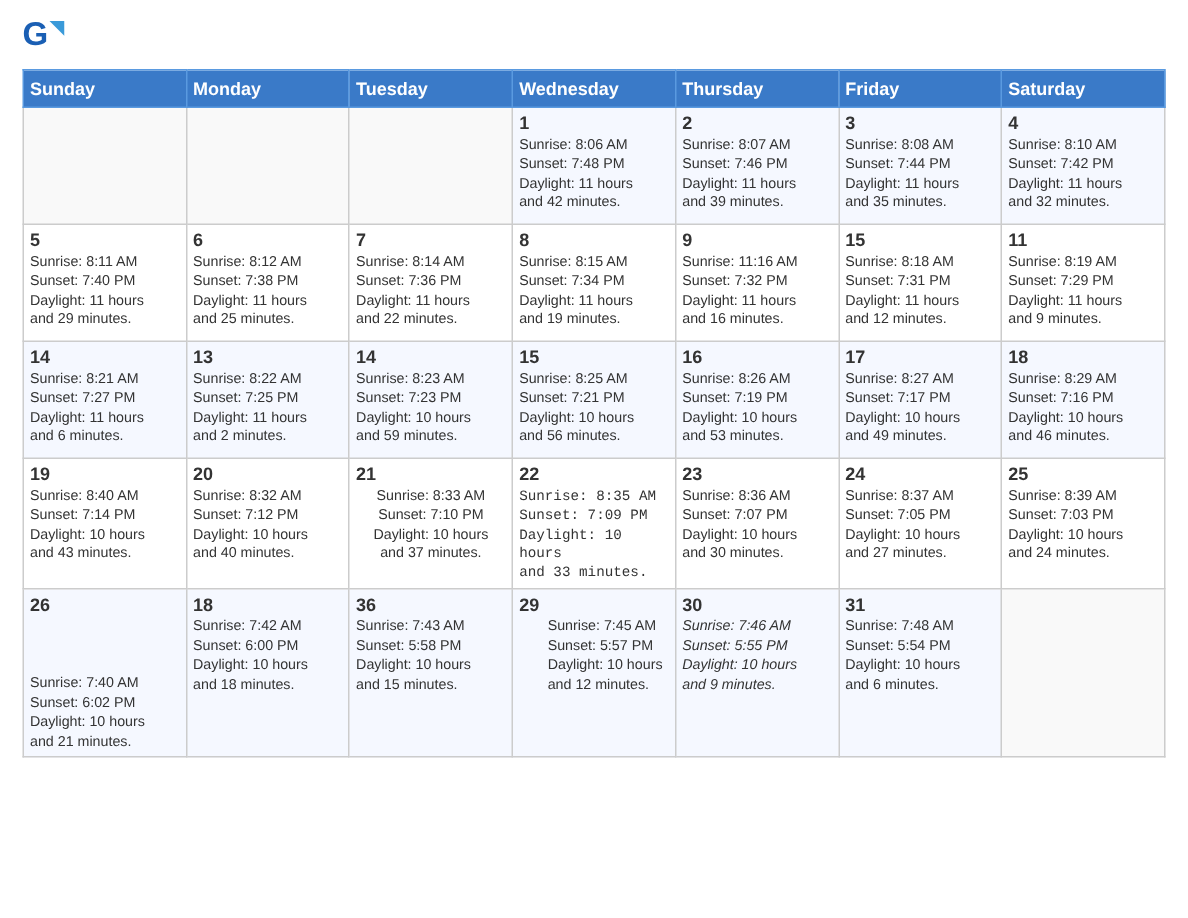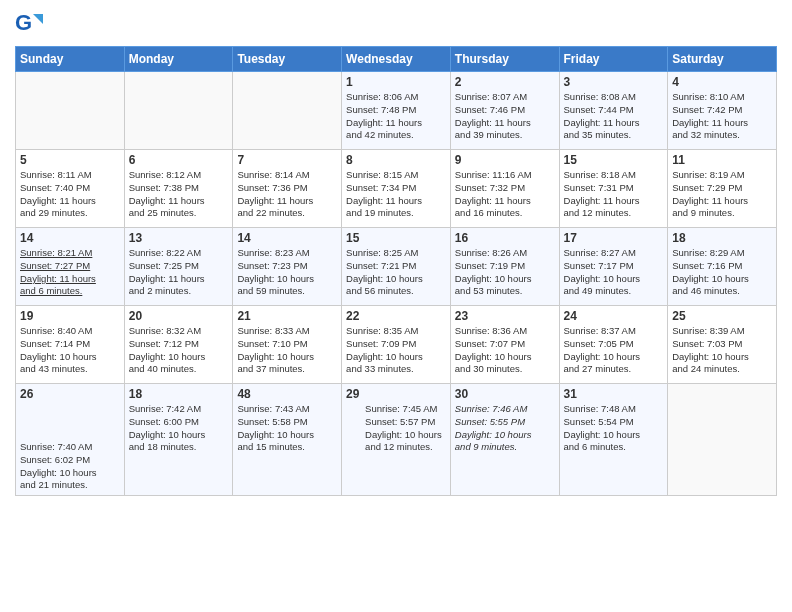--- a/index.html
+++ b/index.html
@@ -200,21 +200,21 @@
             <span class="day-number">11</span>
             <div class="day-info" style="white-space: pre-line;">Sunrise: 8:19 AM
 Sunset: 7:29 PM
 Daylight: 11 hours
 and 9 minutes.</div>
           </td>
         </tr>
         <tr>
           <td>
             <span class="day-number">14</span>
-            <div class="day-info" style="white-space: pre-line; text-decoration: underline;">Sunrise: 8:21 AM
+            <div class="day-info" style="white-space: pre-line;">Sunrise: 8:21 AM
 Sunset: 7:27 PM
 Daylight: 11 hours
 and 6 minutes.</div>
           </td>
           <td>
             <span class="day-number">13</span>
             <div class="day-info" style="white-space: pre-line;">Sunrise: 8:22 AM
 Sunset: 7:25 PM
 Daylight: 11 hours
 and 2 minutes.</div>
@@ -265,28 +265,28 @@
           </td>
           <td>
             <span class="day-number">20</span>
             <div class="day-info" style="white-space: pre-line;">Sunrise: 8:32 AM
 Sunset: 7:12 PM
 Daylight: 10 hours
 and 40 minutes.</div>
           </td>
           <td>
             <span class="day-number">21</span>
-            <div class="day-info" style="white-space: pre-line;">Sunrise: 8:33 AM
+            <div class="day-info" style="white-space: pre-line; text-align: center;">Sunrise: 8:33 AM
 Sunset: 7:10 PM
 Daylight: 10 hours
 and 37 minutes.</div>
           </td>
           <td>
             <span class="day-number">22</span>
-            <div class="day-info" style="white-space: pre-line;">Sunrise: 8:35 AM
+            <div class="day-info" style="white-space: pre-line; font-family: Liberation Mono, monospace;">Sunrise: 8:35 AM
 Sunset: 7:09 PM
 Daylight: 10 hours
 and 33 minutes.</div>
           </td>
           <td>
             <span class="day-number">23</span>
             <div class="day-info" style="white-space: pre-line;">Sunrise: 8:36 AM
 Sunset: 7:07 PM
 Daylight: 10 hours
 and 30 minutes.</div>
@@ -315,21 +315,21 @@
 and 21 minutes.</div>
           </td>
           <td>
             <span class="day-number">18</span>
             <div class="day-info" style="white-space: pre-line;">Sunrise: 7:42 AM
 Sunset: 6:00 PM
 Daylight: 10 hours
 and 18 minutes.</div>
           </td>
           <td>
-            <span class="day-number">48</span>
+            <span class="day-number">36</span>
             <div class="day-info" style="white-space: pre-line;">Sunrise: 7:43 AM
 Sunset: 5:58 PM
 Daylight: 10 hours
 and 15 minutes.</div>
           </td>
           <td>
             <span class="day-number">29</span>
             <div class="day-info" style="white-space: pre-line; margin-left: 19px;">Sunrise: 7:45 AM
 Sunset: 5:57 PM
 Daylight: 10 hours

